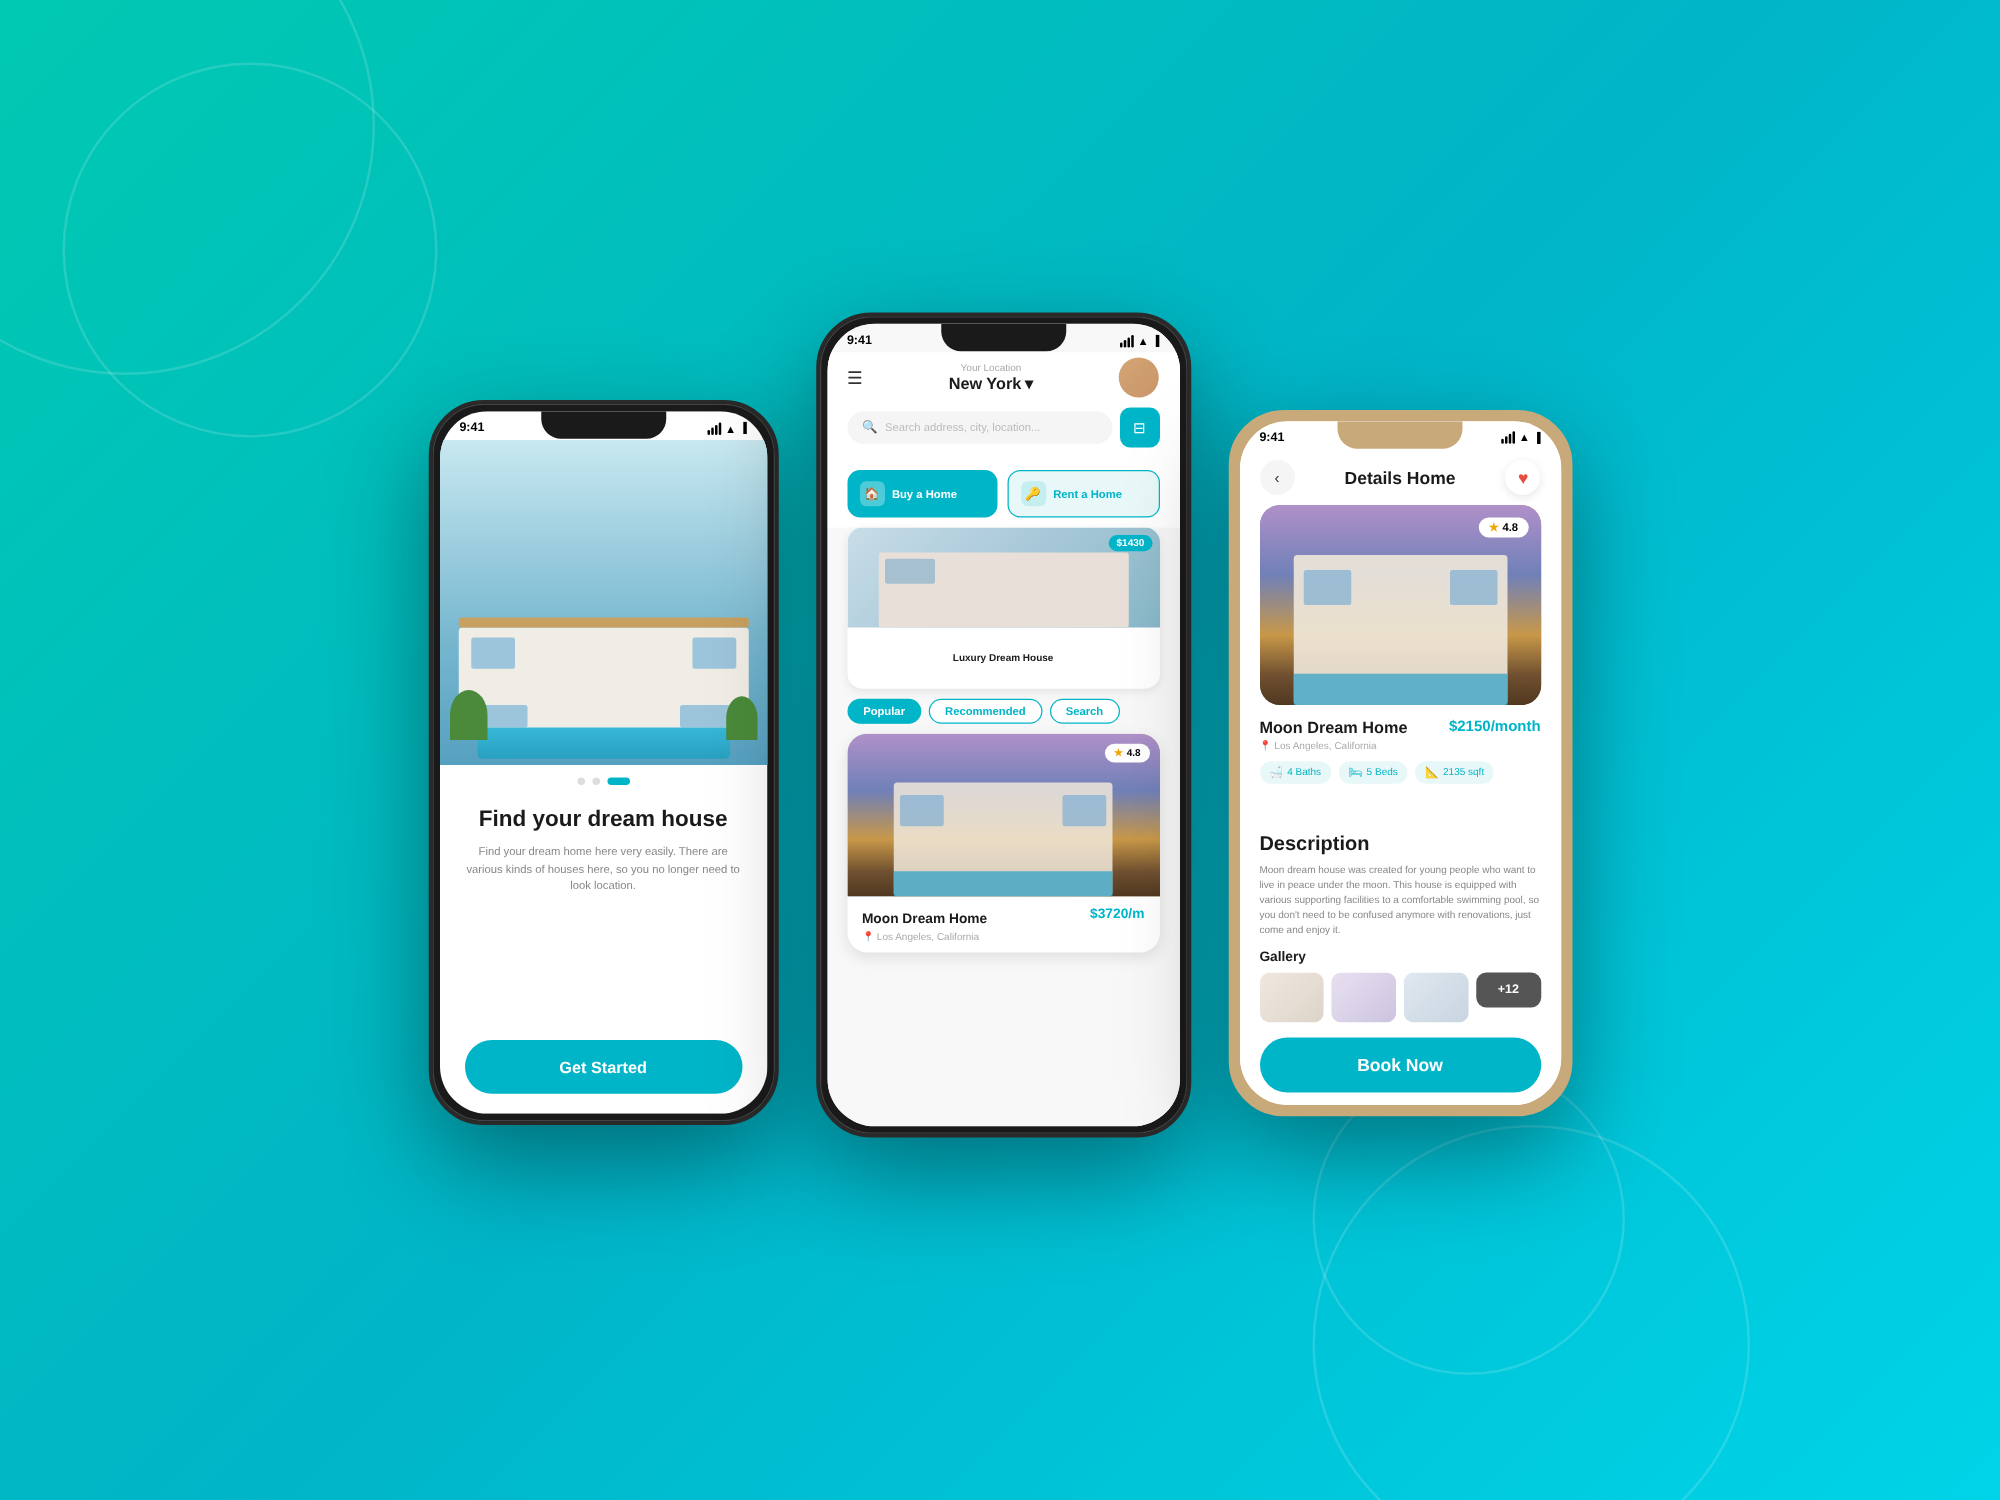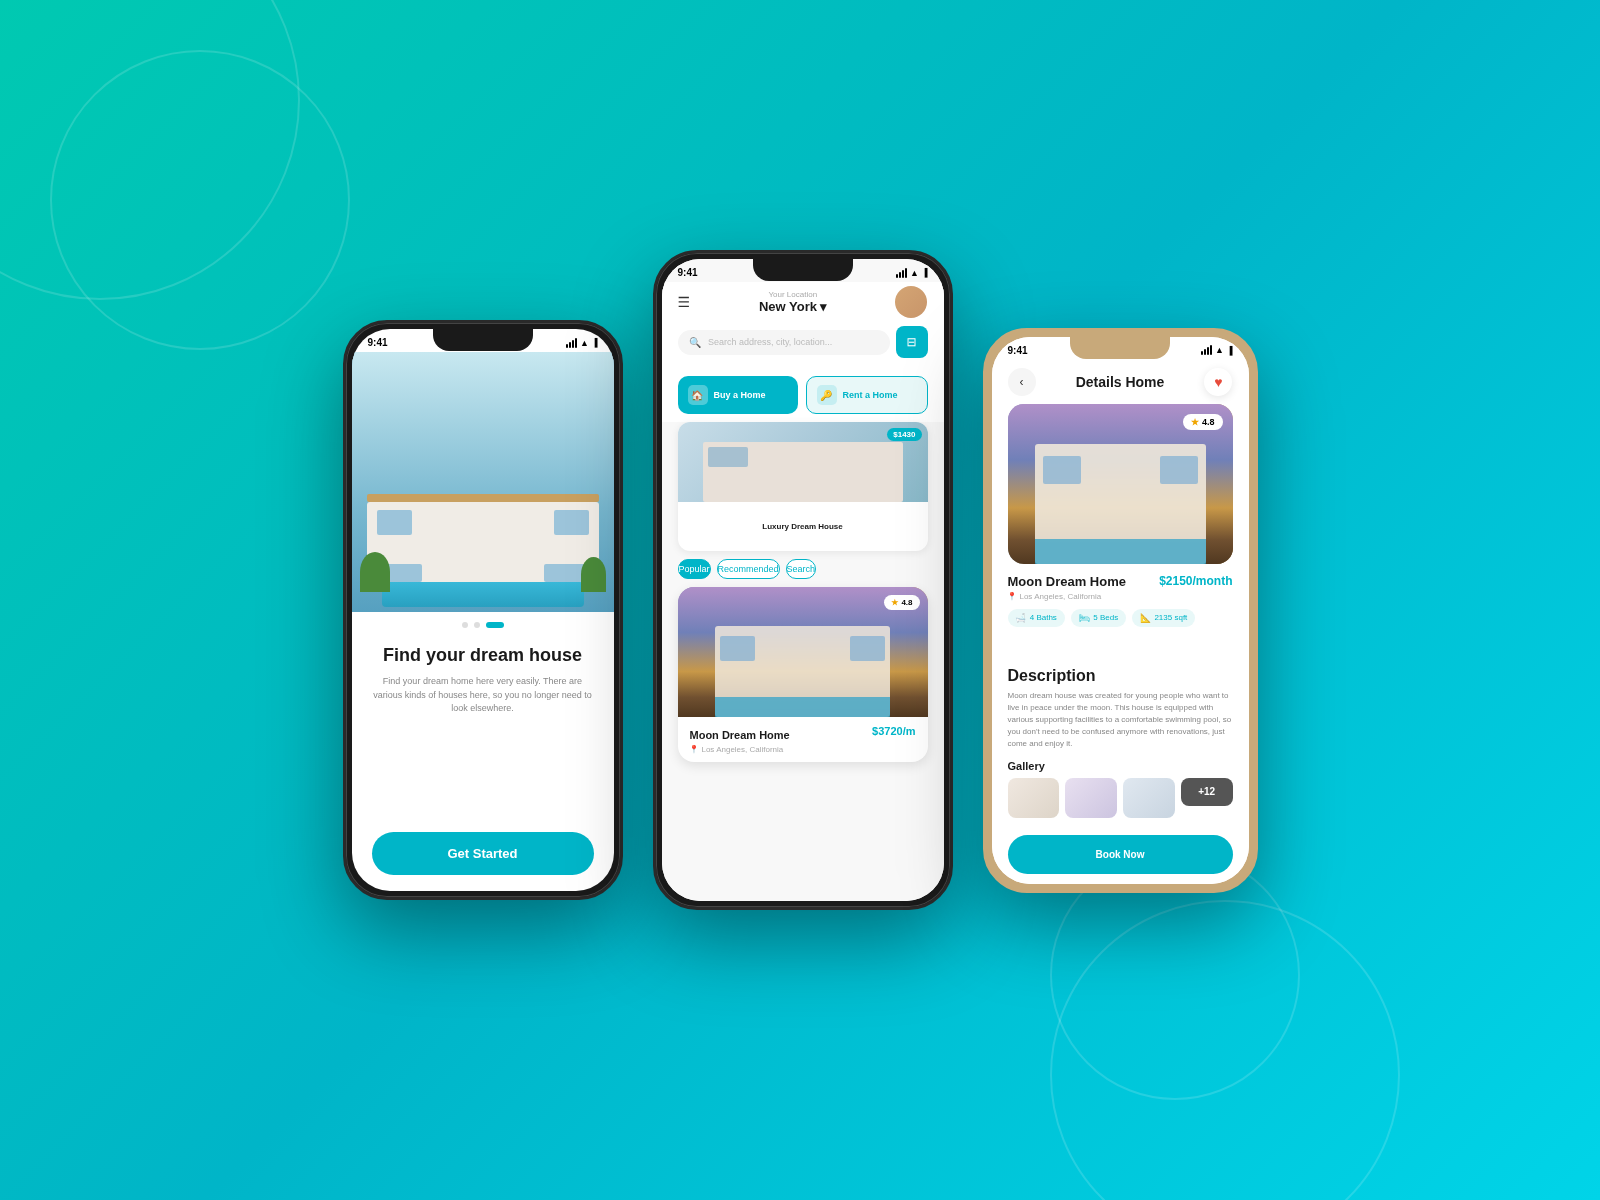--- a/index.html
+++ b/index.html
@@ -354,24 +354,24 @@
       font-weight: 600;
       color: #1a1a1a;
       text-align: center;
     }
     .filter-tabs {
       display: flex;
       gap: 6px;
       padding: 8px 16px;
     }
     .filter-tab {
-      padding: 4px 0;
+      padding: 4px 12px;
       border-radius: 20px;
       font-size: 9px;
-      font-weight: 400;
+      font-weight: 700;
       border: 1.5px solid #00b5c8;
       background: white;
       color: #00b5c8;
       cursor: pointer;
     }
     .filter-tab.active {
       background: #00b5c8;
       color: white;
     }
     .featured-card {
@@ -578,21 +578,21 @@
       font-size: 10px;
       font-weight: 700;
     }
     .book-btn {
       margin: 0 0 10px;
       padding: 14px;
       background: #00b5c8;
       color: white;
       border: none;
       border-radius: 30px;
-      font-size: 10px;
+      font-size: 14px;
       font-weight: 600;
       cursor: pointer;
       text-align: center;
       width: 100%;
     }
 
     
     .house-modern {
       position: absolute;
       bottom: 0; left: 10%; right: 10%;
@@ -706,21 +706,21 @@
 
         <div class="splash-dots">
           <div class="dot"></div>
           <div class="dot"></div>
           <div class="dot active"></div>
         </div>
 
         <div class="splash-content">
           <div>
             <div class="splash-title">Find your dream house</div>
-            <div class="splash-subtitle">Find your dream home here very easily. There are various kinds of houses here, so you no longer need to look elsewhere.</div>
+            <div class="splash-subtitle">Find your dream home here very easily. There are various kinds of houses here, so you no longer need to look location.</div>
           </div>
           <button class="get-started-btn">Get Started</button>
         </div>
       </div>
 
     </div>
   </div>
 
   <div class="phone phone-black" style="height:660px; width:300px; transform: translateY(-20px);">
     <div class="phone-screen">

